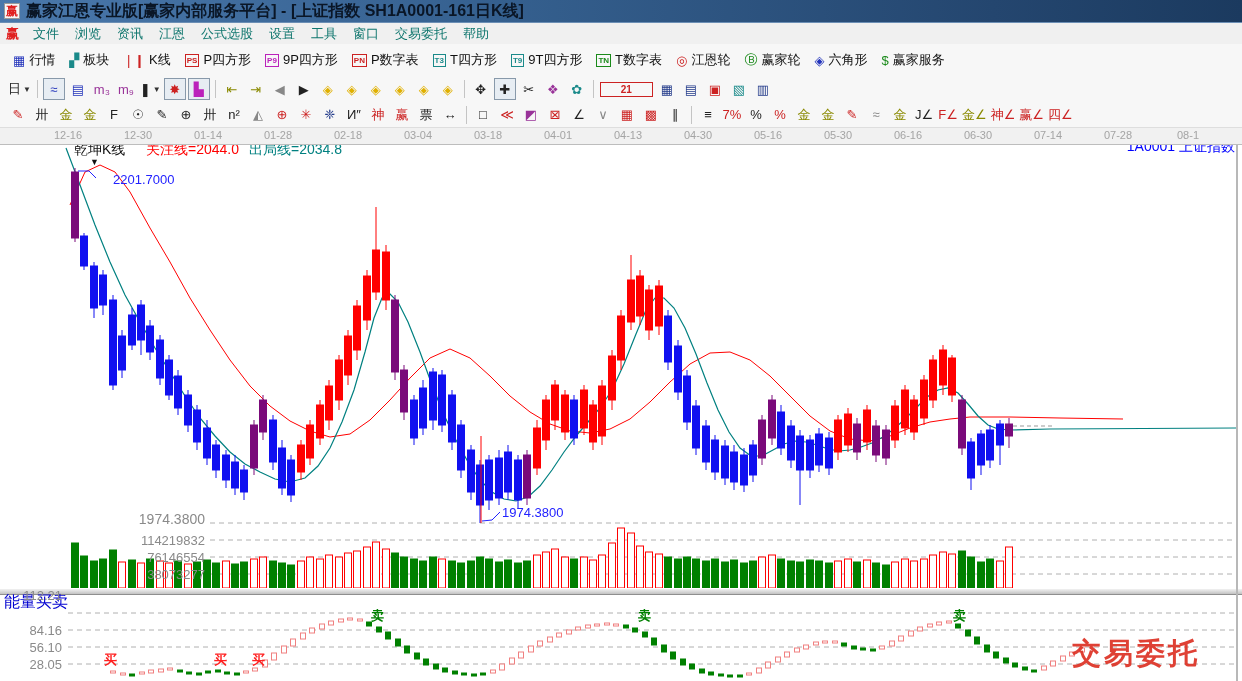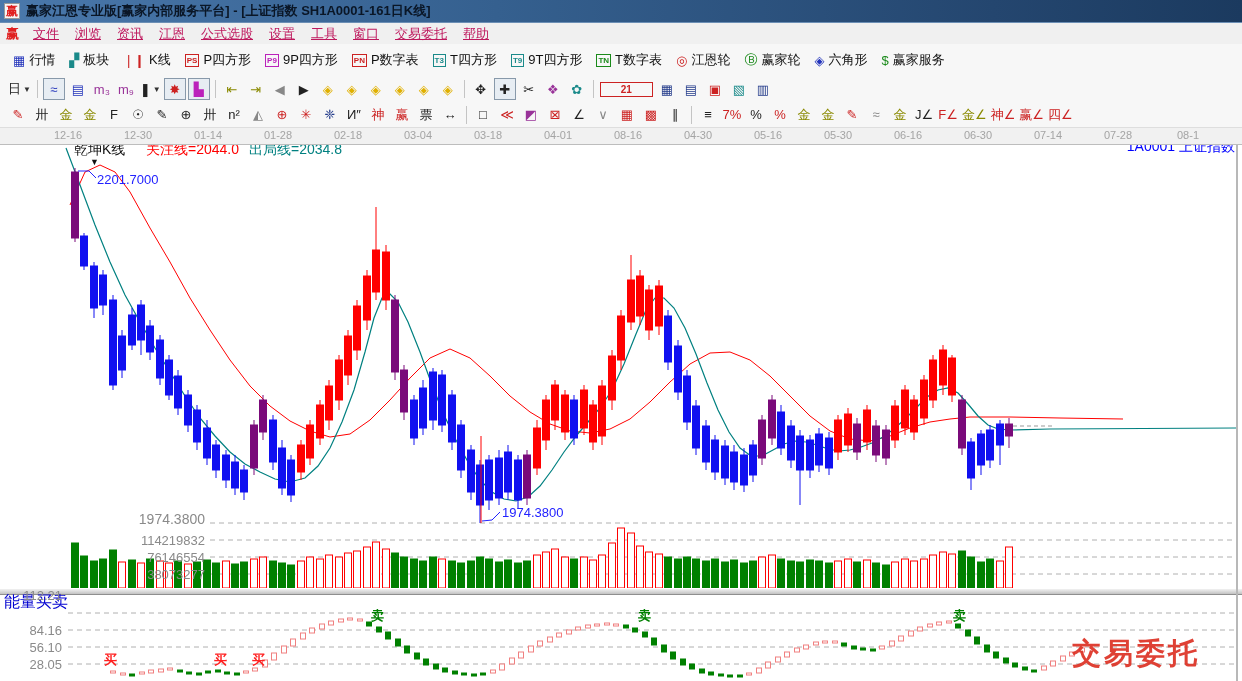--- a/index.html
+++ b/index.html
@@ -3,25 +3,25 @@
 <meta charset="utf-8">
 <style>
   html,body{margin:0;padding:0;}
   body{width:1242px;height:681px;position:relative;overflow:hidden;background:#fff;
        font-family:"Liberation Sans","DejaVu Sans",sans-serif;}
   .titlebar{position:absolute;top:0;left:0;right:0;height:22px;z-index:30;
     background:linear-gradient(90deg,#4a78ab 0%,#35608f 40%,#24466f 80%,#1b3a5f 100%);
     border-bottom:1px solid #6c8fb5;display:flex;align-items:center;gap:6px;padding-left:4px;}
   .app-ico{color:#e02020;background:#f6f6f6;font-weight:bold;font-size:12px;line-height:14px;
     padding:0 1px;border:1px solid #9a9a9a;}
-  .title-text{font-size:13px;font-weight:bold;color:#0a1626;}
+  .title-text{font-size:16px;font-weight:bold;color:#0a1626;}
   .menubar{position:absolute;top:23px;left:0;right:0;height:21px;z-index:30;background:#f0f0f0;
     border-bottom:1px solid #d9d9d9;display:flex;align-items:center;padding-left:4px;}
   .menu-ico{color:#e02020;font-weight:bold;font-size:13px;margin:0 6px 0 2px;}
-  .menu-item{font-size:13px;color:#be185d;padding:2px 8px;cursor:default;text-decoration:underline;}
+  .menu-item{font-size:13px;color:#0f766e;padding:2px 8px;cursor:default;}
   .tb{position:absolute;left:0;right:0;z-index:30;background:#f7f7f7;display:flex;
       align-items:center;border-bottom:1px solid #dedede;padding-left:6px;}
   #tb1{top:44px;height:32px;}
   #tb2{top:76px;height:26px;}
   #tb3{top:102px;height:25px;}
   .tb1-item{display:flex;align-items:center;gap:4px;font-size:13px;color:#111;padding:3px 7px;}
   .chip{font-size:8px;font-weight:bold;border:1px solid;padding:0 1px;line-height:11px;}
   .tbtn{min-width:20px;height:20px;display:flex;align-items:center;justify-content:center;
     font-size:13px;margin:0 1px;border:1px solid transparent;color:#222;}
   .tbtn.pressed{background:#e7edf3;border:1px solid #8899aa;}
@@ -353,21 +353,21 @@
 
 <div class="datestrip">
     <span class="datelabel" style="left: 46px;">12-16</span>
     <span class="datelabel" style="left: 116px;">12-30</span>
     <span class="datelabel" style="left: 186px;">01-14</span>
     <span class="datelabel" style="left: 256px;">01-28</span>
     <span class="datelabel" style="left: 326px;">02-18</span>
     <span class="datelabel" style="left: 396px;">03-04</span>
     <span class="datelabel" style="left: 466px;">03-18</span>
     <span class="datelabel" style="left: 536px;">04-01</span>
-    <span class="datelabel" style="left: 606px;">08-16</span>
+    <span class="datelabel" style="left: 606px;">04-13</span>
     <span class="datelabel" style="left: 676px; text-align: center;">04-30</span>
     <span class="datelabel" style="left: 746px;">05-16</span>
     <span class="datelabel" style="left: 816px;">05-30</span>
     <span class="datelabel" style="left: 886px;">06-16</span>
     <span class="datelabel" style="left: 956px;">06-30</span>
     <span class="datelabel" style="left: 1026px;">07-14</span>
     <span class="datelabel" style="left: 1096px;">07-28</span>
     <span class="datelabel" style="left: 1166px;">08-1</span>
   </div>
 
@@ -801,21 +801,21 @@
 
 <div class="separator"></div>
 <div class="rightframe"></div>
 
 <div class="lbl" style="left:6px;top:129px;font-size:13px;color:#0000e0;">日K线</div>
 <div class="lbl" style="left:74px;top:141px;font-size:14px;color:#111;text-align:right;">乾坤K线</div>
 <div class="lbl" style="left:90px;top:157px;font-size:9px;color:#111;">▼</div>
 <div class="lbl" style="left:146px;top:141px;font-size:14px;color:#ff0000;">关注线=2044.0</div>
 <div class="lbl" style="left:249px;top:141px;font-size:14px;color:#008080;">出局线=2034.8</div>
 <div class="lbl" style="left:1235px;top:138px;font-size:14px;color:#0000ff;transform:translateX(-100%);">1A0001  上证指数</div>
-<div class="lbl" style="left:97px;top:172px;font-size:13px;color:#2222ff;">2201.7000</div>
+<div class="lbl" style="left:113px;top:172px;font-size:13px;color:#2222ff;">2201.7000</div>
 <div class="lbl" style="left:502px;top:505px;font-size:13px;color:#2222ff;">1974.3800</div>
 <div class="lbl axis-gray" style="left:40px;top:511px;width:165px;font-size:14px;">1974.3800</div>
 <div class="lbl axis-gray" style="left:40px;top:533px;width:165px;">114219832</div>
 <div class="lbl axis-gray" style="left:40px;top:550px;width:165px;">76146554</div>
 <div class="lbl axis-gray" style="left:40px;top:567px;width:165px;">38073277</div>
 <div class="lbl" style="left:4px;top:592px;font-size:16px;color:#0000d0;">能量买卖</div>
 <div class="lbl axis-gray" style="left:4px;top:588px;width:58px;">112.21</div>
 <div class="lbl axis-gray" style="left:4px;top:623px;width:58px;">84.16</div>
 <div class="lbl axis-gray" style="left:4px;top:640px;width:58px;">56.10</div>
 <div class="lbl axis-gray" style="left:4px;top:657px;width:58px;">28.05</div>

